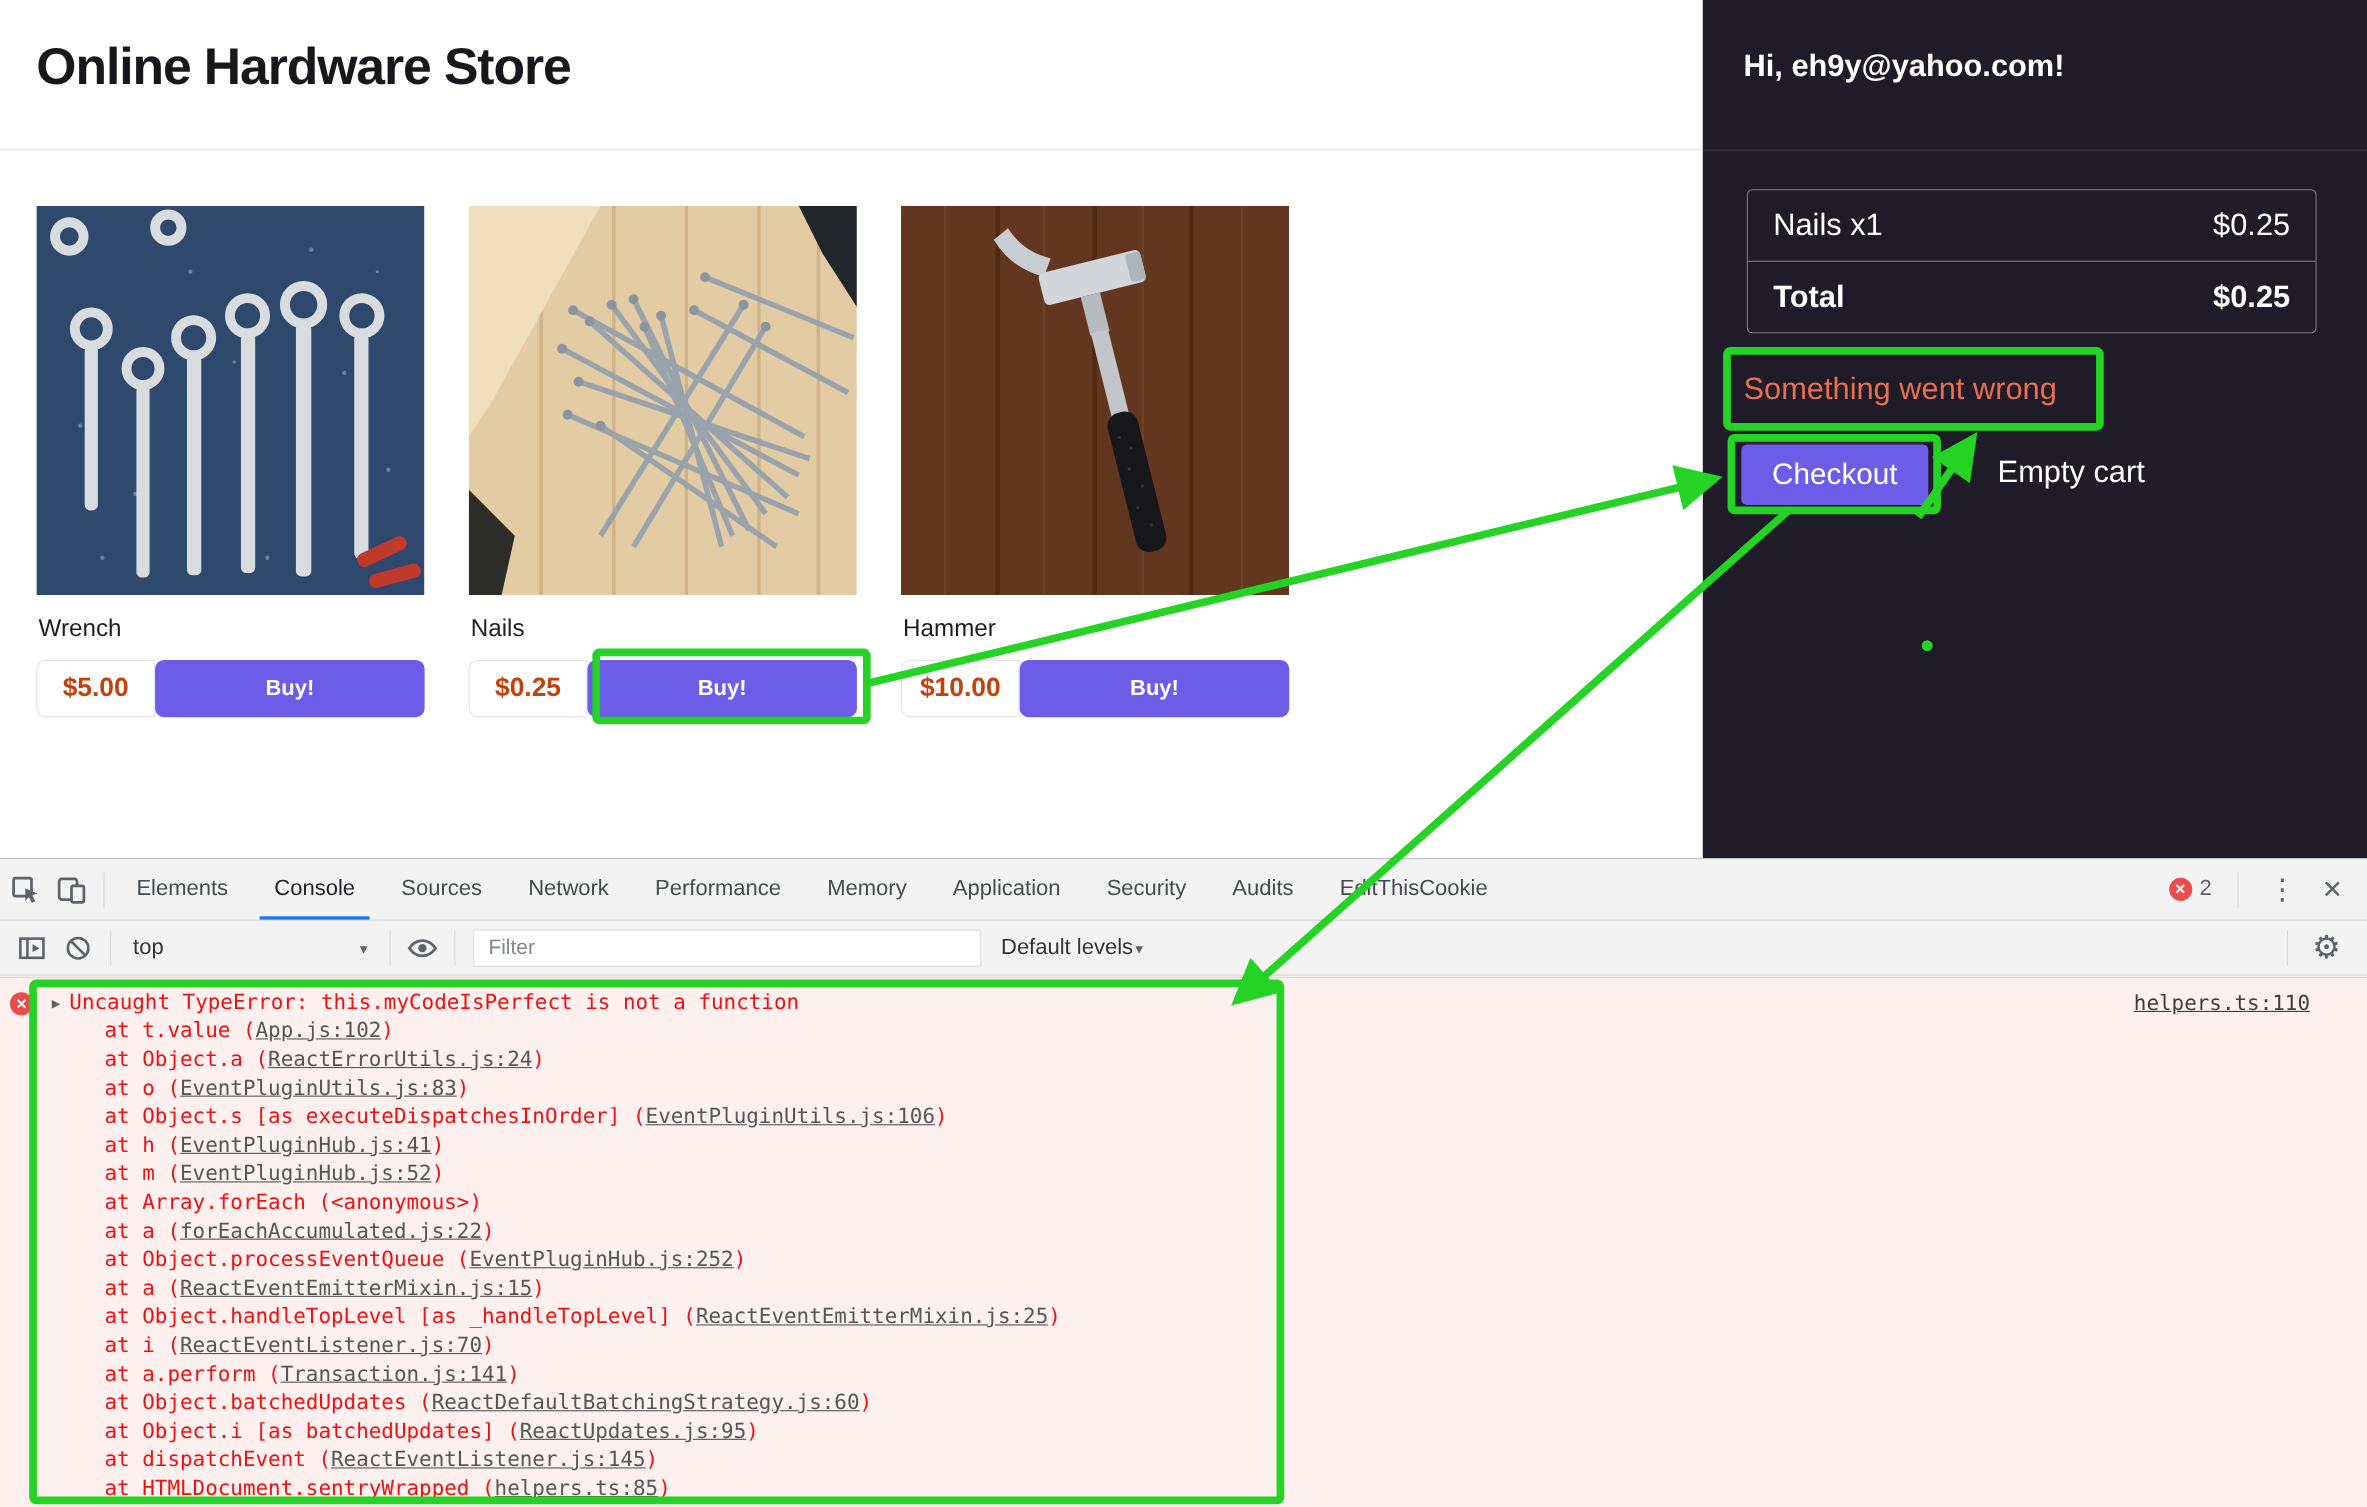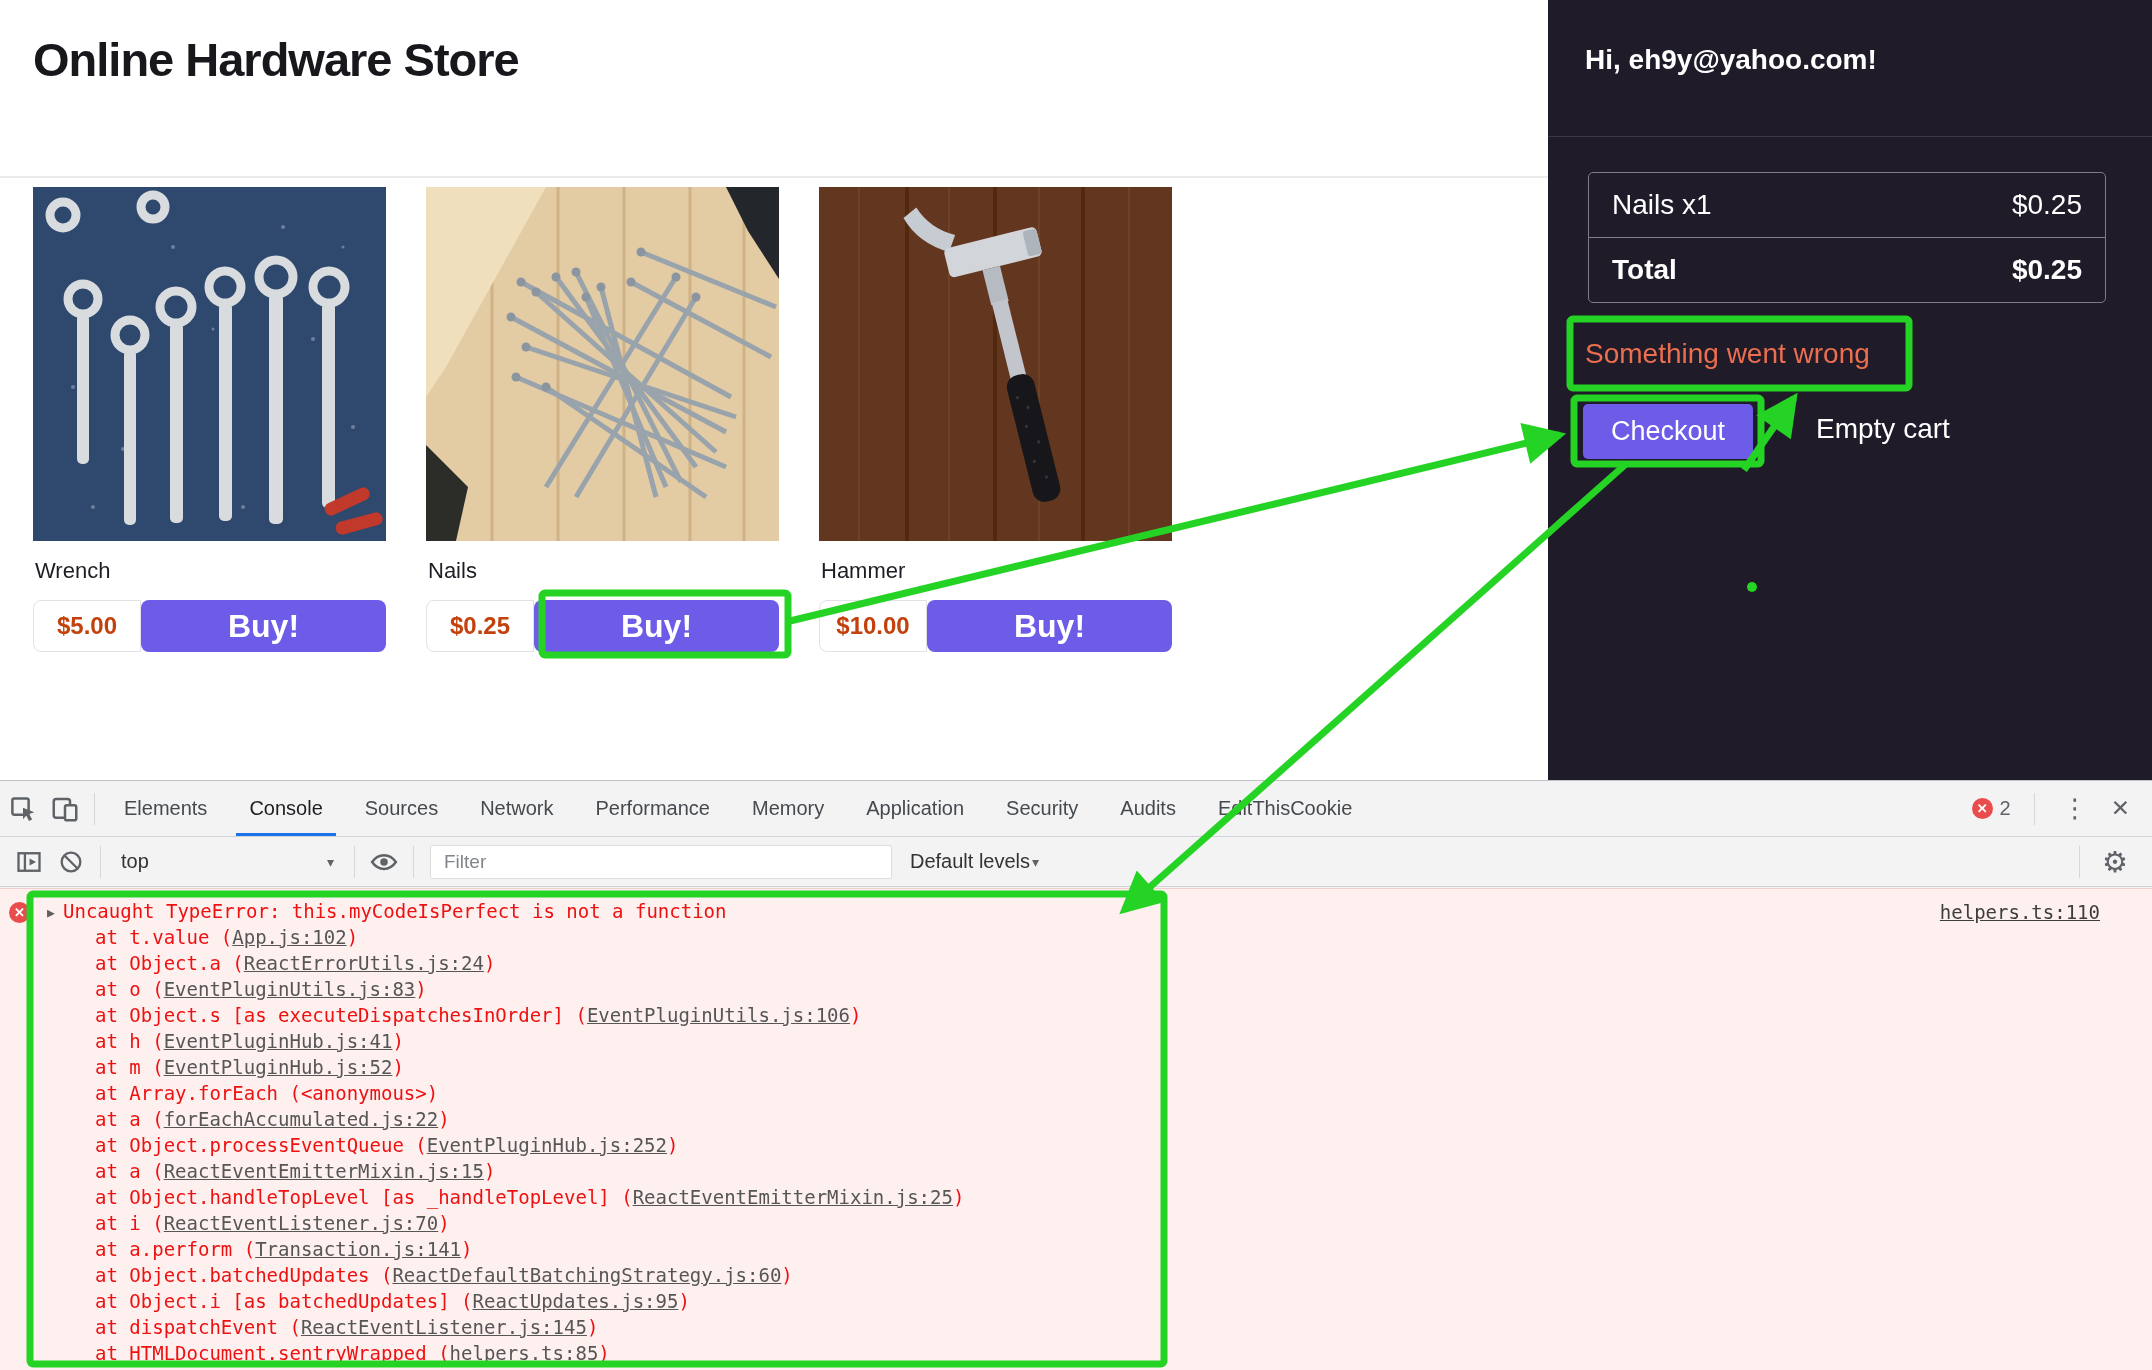--- a/index.html
+++ b/index.html
@@ -6,34 +6,34 @@
     --annotation-green:#24d324; --purple:#6c5ce7; --sidebar-bg:#1f1b29;
     --orange:#eb6e4f; --console-pink:#fdf0ef; --error-red:#ee1111;
     --devtools-blue:#1a73e8; --badge-red:#e94c4c; --link-gray:#565656;
   }
   *{box-sizing:border-box}
   html,body{margin:0;padding:0}
   body{width:2152px;height:1370px;position:relative;overflow:hidden;background:#fff;
        font-family:"Liberation Sans",sans-serif;color:#1b1b22}
 
   
-  .store-header{position:absolute;top:0;left:0;width:1548px;height:178px;background:#fff;
+  .store-header{position:absolute;top:0;left:0;width:1548px;height:137px;background:#fff;
                 border-bottom:2px solid #ebebeb}
   .store-header h1{margin:0;padding:32px 0 0 33px;font-size:47px;font-weight:bold;letter-spacing:-1px;color:#17171c}
 
   .products{position:absolute;left:33px;top:187px;display:flex;gap:40px}
   .product-card{width:353px}
   .product-image{width:353px;height:354px;overflow:hidden}
   .product-image svg{display:block}
   .product-name{margin:17px 0 16px 2px;font-size:22px;color:#1d1d25}
   .buy-row{display:flex;height:52px;width:100%}
   .price-box{min-width:108px;padding:0 10px;background:#fff;border:1px solid #e2e2e6;
              border-radius:8px 0 0 8px;display:flex;align-items:center;justify-content:center;
              font-weight:bold;font-size:24px;color:#c2410c}
-  .buy-button{flex:1;background:var(--purple);color:#fff;font-weight:bold;font-size:32px;
+  .buy-button{flex:1;background:var(--purple);color:#fff;font-weight:bold;font-size:20px;
               border:none;border-radius:8px;font-family:inherit;cursor:pointer}
 
   
   .sidebar{position:absolute;top:0;right:0;width:604px;height:780px;background:var(--sidebar-bg);color:#fff}
   .greeting{padding:44px 0 0 37px;font-size:28px;font-weight:bold}
   .sidebar-divider{position:absolute;top:136px;left:0;width:100%;height:1px;background:#3b3748}
   .cart-box{position:absolute;left:40px;top:172px;width:518px;border:1px solid #7e7b8c;border-radius:5px}
   .cart-row{display:flex;justify-content:space-between;align-items:center;padding:16px 23px;font-size:28px}
   .cart-row.total{border-top:1px solid #7e7b8c;font-weight:bold}
   .error-msg{position:absolute;left:37px;top:338px;font-size:28px;color:var(--orange)}

